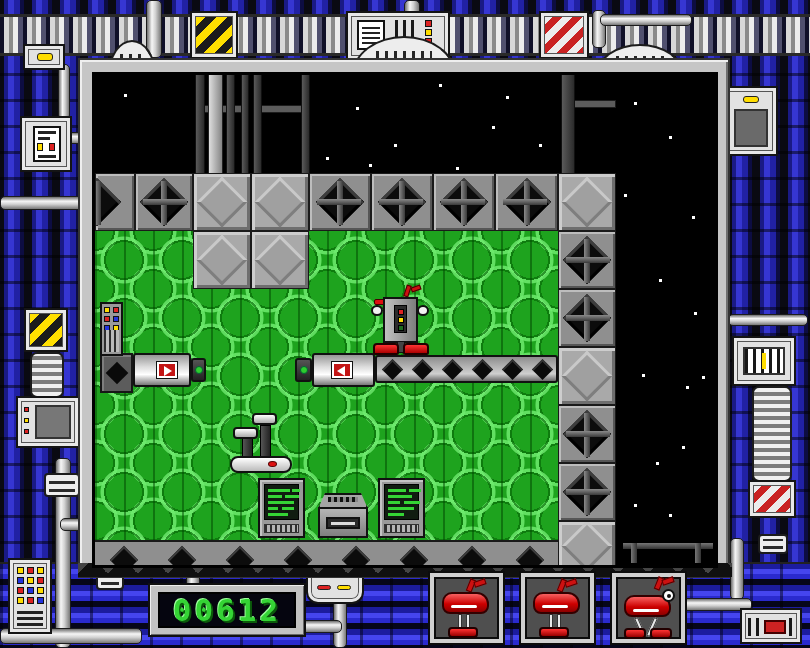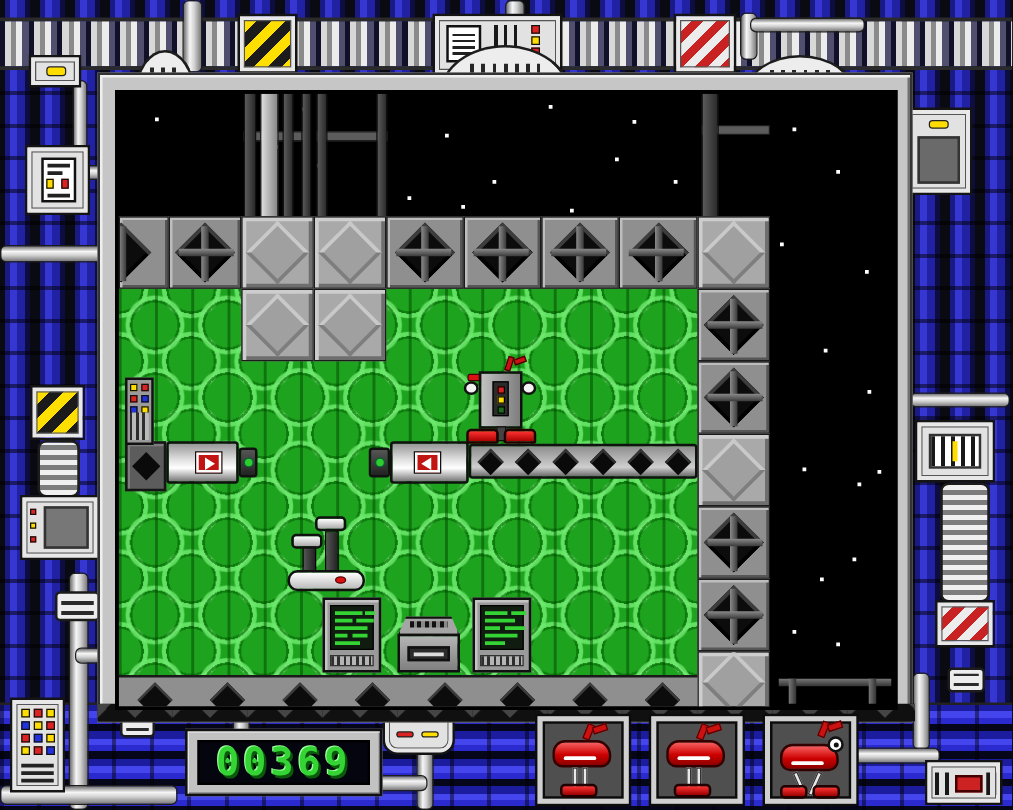--- a/index.html
+++ b/index.html
@@ -467,21 +467,21 @@
           <div class="ln" style="left:19px;top:16px;width:16px"></div>
         <div class="ln" style="left:3px;top:22px;width:26px"></div>
         <div class="ln" style="left:3px;top:28px;width:16px"></div>
       </div>
       <div class="vents"></div>
     </div>
   </div>
 
   <div class="abs score">
     <div class="scr">
-      <span class="val">00369</span>
+      <span class="val">00612</span>
     </div>
   </div>
 
   <div class="portrait" style="left:430px;top:573px">
     <div class="bot">
       <div class="plume"></div>
         <div class="plume2"></div>
       <div class="head">
           <div class="mouth"></div>
         </div>

